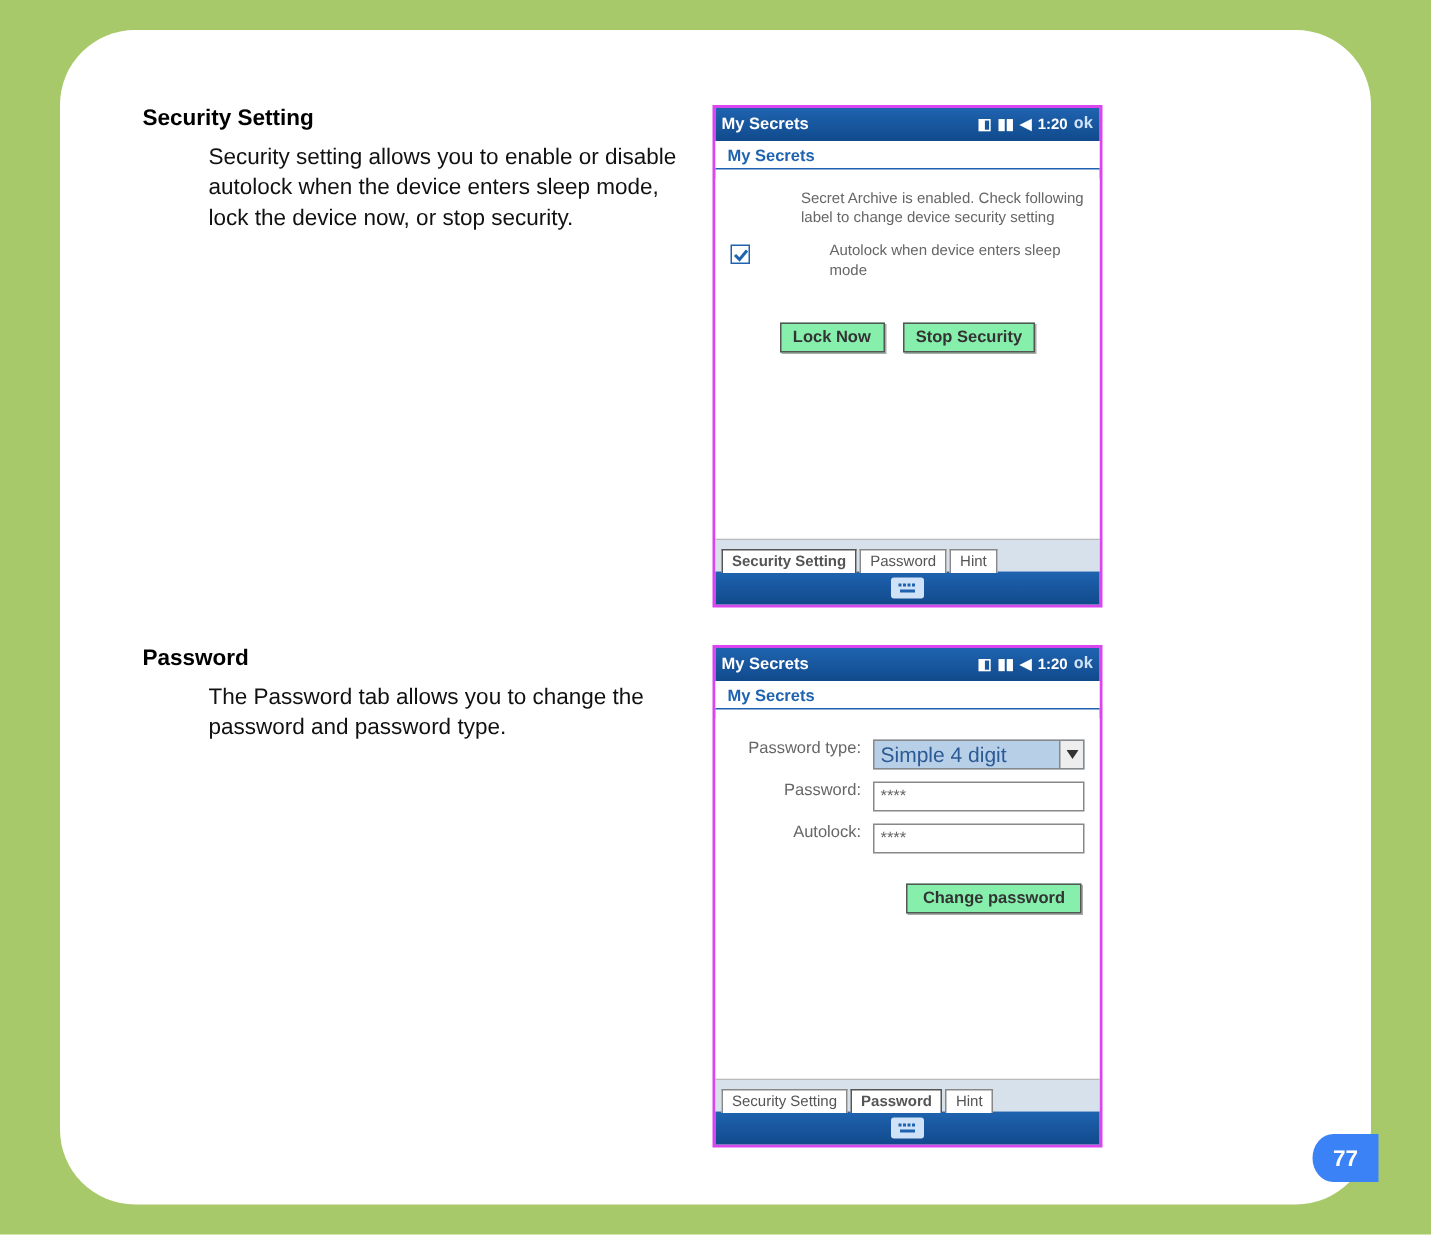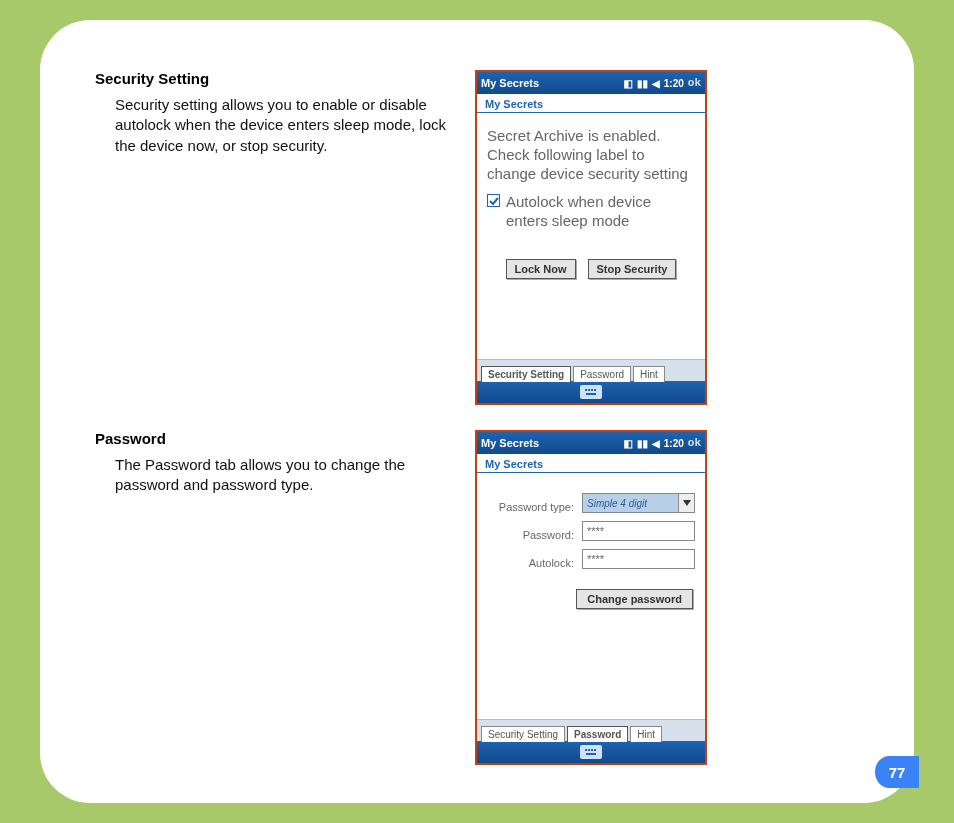--- a/index.html
+++ b/index.html
@@ -34,27 +34,27 @@
   .heading {
     font-size: 15px;
     font-weight: bold;
     color: #000;
     margin-bottom: 8px;
   }
   .desc {
     font-size: 15px;
     color: #111;
     line-height: 1.35;
-    margin-left: 20px;
+    margin-left: 44px;
   }
 
   
   .phone {
-    width: 232px;
-    border: 2px solid #c2410c;
+    width: 260px;
+    border: 2px solid #d946ef;
     background: #fff;
     font-family: Verdana, Tahoma, Arial, sans-serif;
     font-size: 11px;
     color: #444;
   }
   .titlebar {
     background: linear-gradient(#1f63b0, #114a8c);
     color: #fff;
     display: flex;
     align-items: center;
@@ -90,23 +90,24 @@
     background:#1f63b0;
     margin:0 0 6px 0;
   }
   .body-area {
     background: #fff;
     height: 240px;
     padding: 8px 10px;
     position: relative;
   }
   .body-text {
-    font-size: 15px;
+    font-size: 10px;
     color: #666;
     line-height: 1.25;
+    margin-left: 47px;
   }
   .chk-row {
     display:flex;
     align-items:flex-start;
     margin-top:10px;
     gap:6px;
   }
   .chk {
     width:13px;height:13px;
     border:1px solid #1f63b0;
@@ -116,21 +117,21 @@
   }
   .chk svg{width:10px;height:10px;}
   .btn-row{
     display:flex;
     gap:12px;
     justify-content:center;
     margin-top:28px;
   }
   .wbtn{
     border:1px solid #555;
-    background:#e5e5e5;
+    background:#86efac;
     padding:3px 8px;
     font-weight:bold;
     font-size:11px;
     color:#333;
     box-shadow:1px 1px 0 #aaa;
   }
   .wbtn.wide{padding:3px 10px;}
   .tabbar{
     background:#d7e1ec;
     height:22px;
@@ -164,42 +165,42 @@
     align-items:center;
     justify-content:center;
   }
   .kbd-icon{
     width:22px;height:14px;
     background:#cfe2f7;
     border-radius:2px;
     display:flex;align-items:center;justify-content:center;
   }
   .frm{margin-top:6px;}
-  .frow{display:flex;align-items:flex-end;margin-bottom:8px;}
+  .frow{display:flex;align-items:flex-start;margin-bottom:8px;}
   .flabel{width:95px;text-align:right;padding-right:8px;font-size:11px;color:#666;}
   .finput{
     flex:1;
     border:1px solid #888;
     height:20px;
     padding:0 4px;
     font-size:11px;
     color:#666;
     display:flex;align-items:center;
     background:#fff;
   }
   .fselect{
     flex:1;
     border:1px solid #888;
     height:20px;
     background:#b8cfe8;
     display:flex;align-items:center;
     position:relative;
   }
   .fselect .sel-text{
-    flex:1;padding:0 4px;font-size:10px;color:#2b5a94;font-style:italic;
+    flex:1;padding:0 4px;font-size:14px;color:#2b5a94;
   }
   .fselect .sel-arrow{
     width:16px;height:100%;
     border-left:1px solid #888;
     background:#eee;
     display:flex;align-items:center;justify-content:center;
   }
   .change-row{display:flex;justify-content:flex-end;margin-top:20px;padding-right:2px;}
 
   .page-num{

